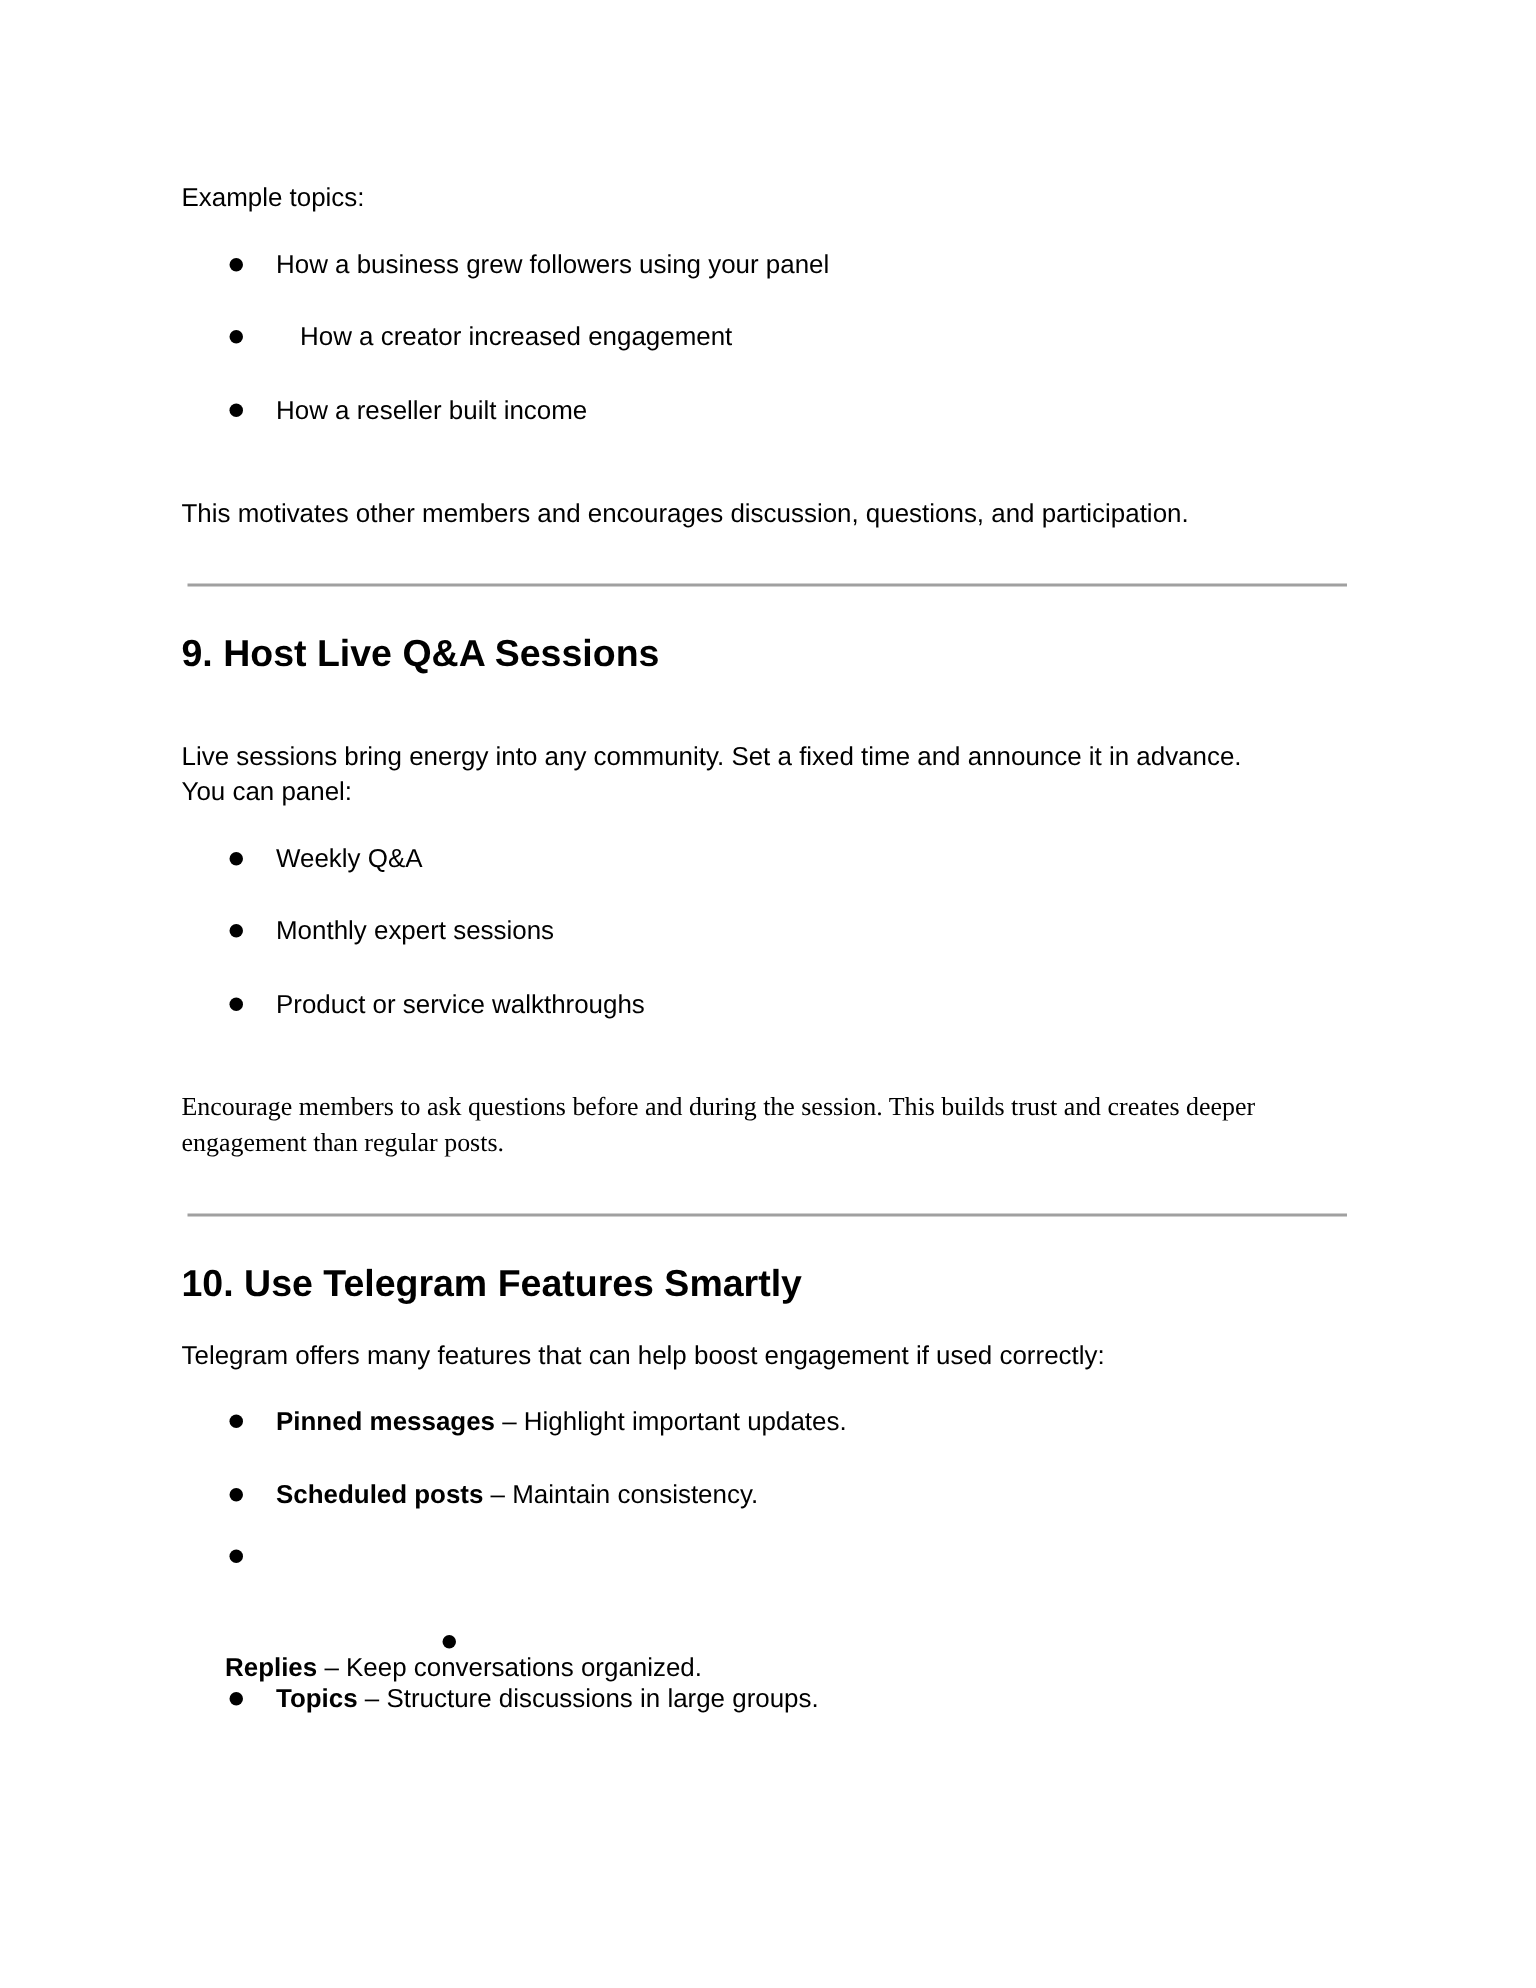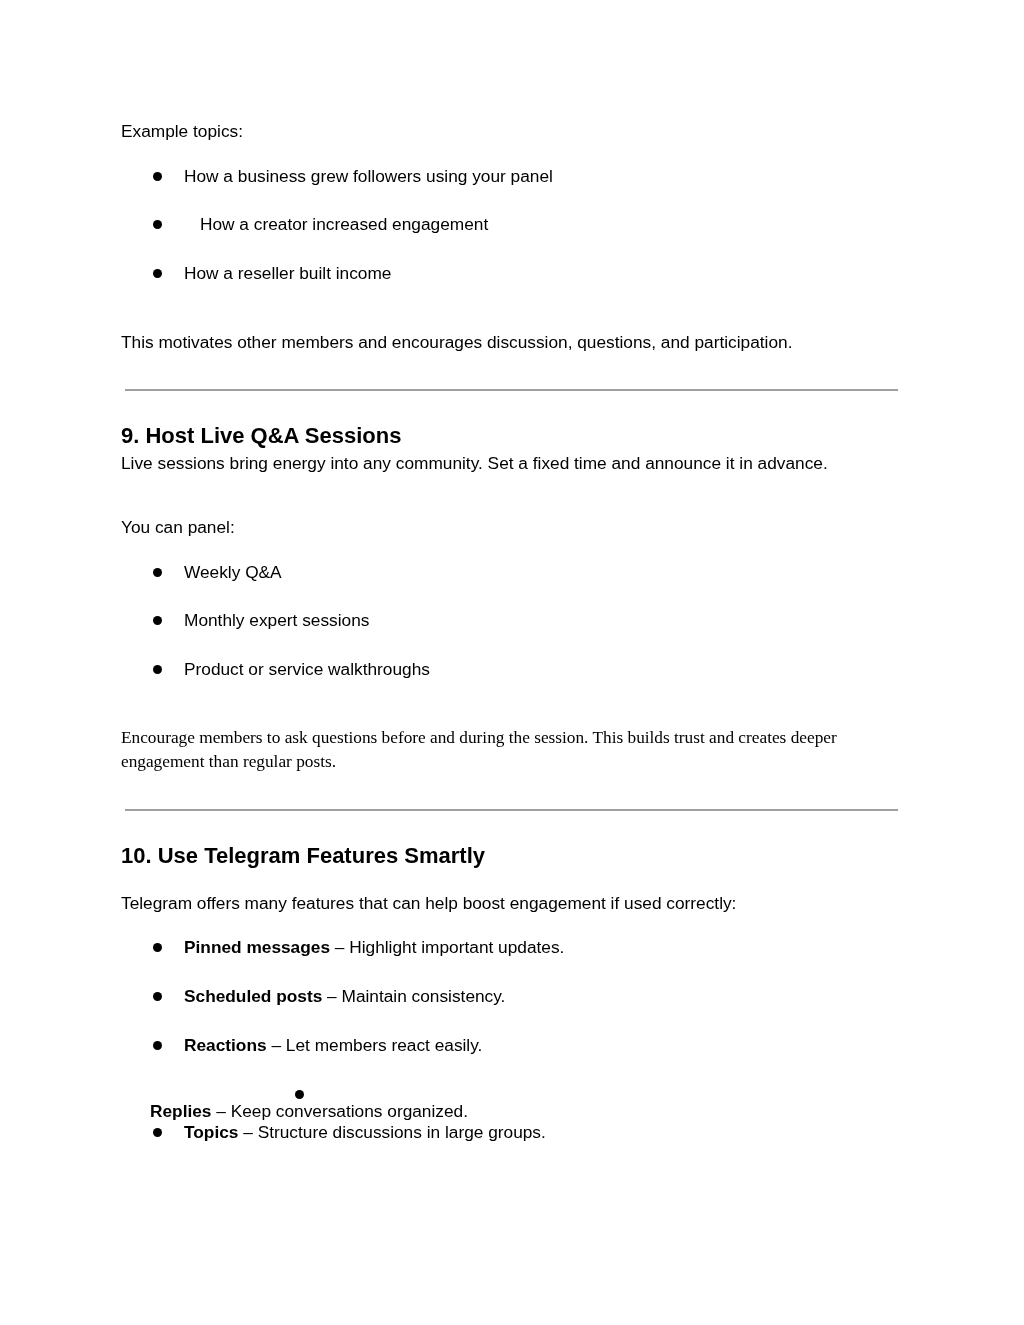--- a/index.html
+++ b/index.html
@@ -28,21 +28,21 @@
       margin: 0;
       white-space: nowrap;
     }
     .p.wrap {
       white-space: normal;
       width: 770px;
     }
     .h2 {
       position: absolute;
       left: 121px;
-      font-size: 22px;
+      font-size: 25px;
       font-weight: bold;
       margin: 0;
       line-height: 26px;
       white-space: nowrap;
     }
     .li {
       position: absolute;
       left: 150px;
       font-size: 17.3px;
       line-height: 24px;
@@ -87,21 +87,21 @@
     <span class="bullet"></span>
     <span>How a reseller built income</span>
   </div>
 
   <p class="p" style="top:330px;">This motivates other members and encourages discussion, questions, and participation.</p>
 
   <div class="hr" style="top:389px;"></div>
 
   <h2 class="h2" style="top:423px;">9. Host Live Q&amp;A Sessions</h2>
 
-  <p class="p" style="top:451px;text-align:right;">Live sessions bring energy into any community. Set a fixed time and announce it in advance.</p>
+  <p class="p" style="top:492px;text-align:right;">Live sessions bring energy into any community. Set a fixed time and announce it in advance.</p>
   <p class="p" style="top:515px;">You can panel:</p>
 
   <div class="li" style="top:560px;">
     <span class="bullet"></span>
     <span>Weekly Q&amp;A</span>
   </div>
   <div class="li" style="top:608px;">
     <span class="bullet"></span>
     <span>Monthly expert sessions</span>
   </div>
@@ -121,21 +121,20 @@
   <div class="li" style="top:935px;">
     <span class="bullet"></span>
     <span><b>Pinned messages</b><span> – Highlight important updates.</span></span>
   </div>
   <div class="li" style="top:984px;">
     <span class="bullet"></span>
     <span><b>Scheduled posts</b><span> – Maintain consistency.</span></span>
   </div>
   <div class="li" style="top:1033px;">
     <span class="bullet"></span>
-    <span><b>Reactions</b><span> – Let members react easily.</span></span>
   </div>
   <div class="li" style="top:1090px;flex-direction:column;">
     <span class="bullet"></span>
     <span><b>Replies</b><span> – Keep conversations organized.</span></span>
   </div>
   <div class="li" style="top:1120px;">
     <span class="bullet"></span>
     <span><b>Topics</b><span> – Structure discussions in large groups.</span></span>
   </div>
 

